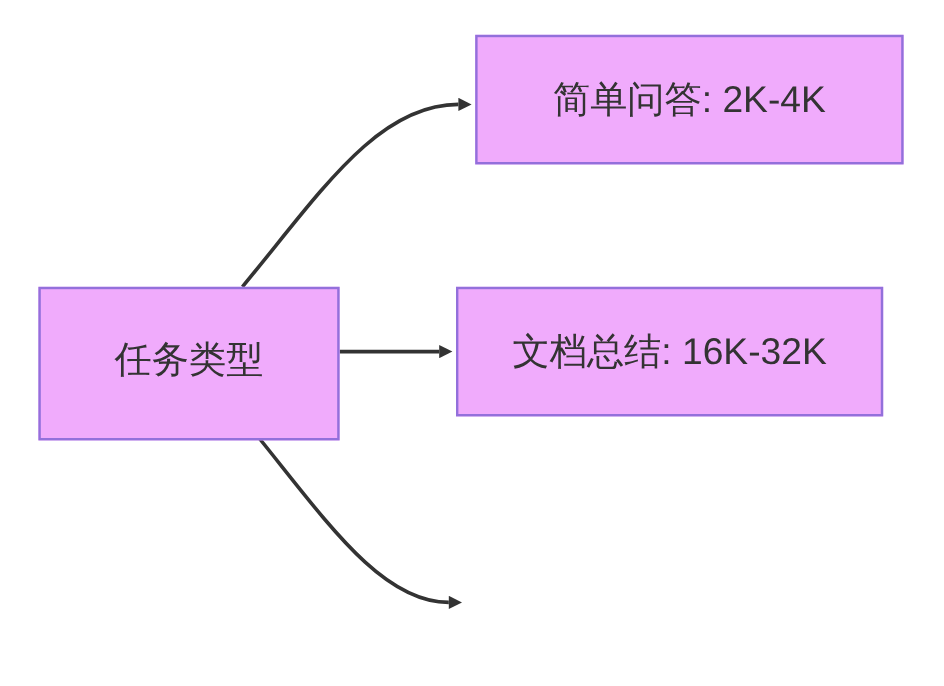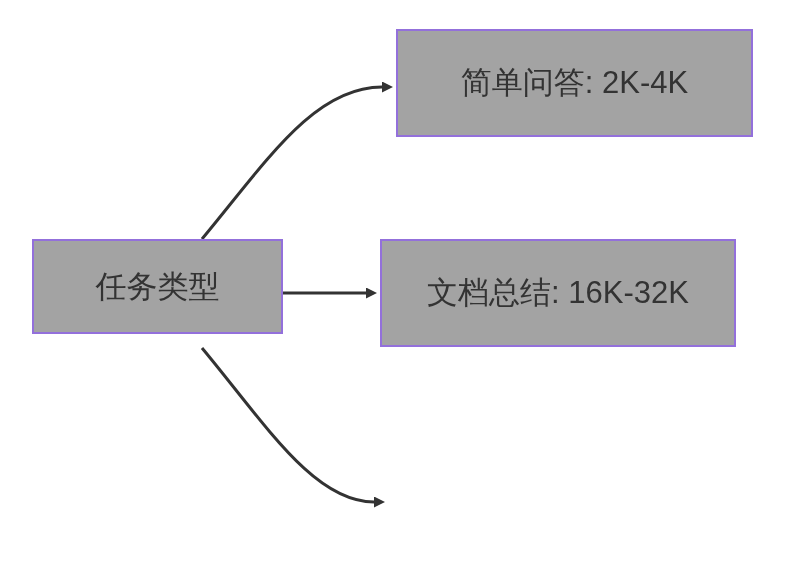--- a/index.html
+++ b/index.html
@@ -24,31 +24,31 @@
     pointer-events: none;
   }
   .edge {
     fill: none;
     stroke: #333333;
     stroke-width: 3px;
   }
   .node {
     position: absolute;
     box-sizing: border-box;
-    background: #a3a3a3;
+    background: #f0abfc;
     border: 2.5px solid #9370DB;
     display: flex;
     align-items: center;
     justify-content: center;
     color: #333333;
     font-size: 31px;
     line-height: 1.2;
     white-space: nowrap;
   }
-  .node-root     { left: 32px;  top: 239px; width: 251px; height: 95px; }
+  .node-root     { left: 32px;  top: 239px; width: 251px; height: 128px; font-family: Liberation Mono, monospace; }
   .node-qa       { left: 396px; top: 29px;  width: 357px; height: 108px; }
   .node-summary  { left: 380px; top: 239px; width: 356px; height: 108px; }
   .node-multidoc { left: 388px; top: 446px; width: 375px; height: 111px; }
 </style>
 </head>
 <body>
 
 <div class="canvas">
 
   <svg class="edges-layer" width="787" height="572" viewBox="0 0 787 572" xmlns="http://www.w3.org/2000/svg">

